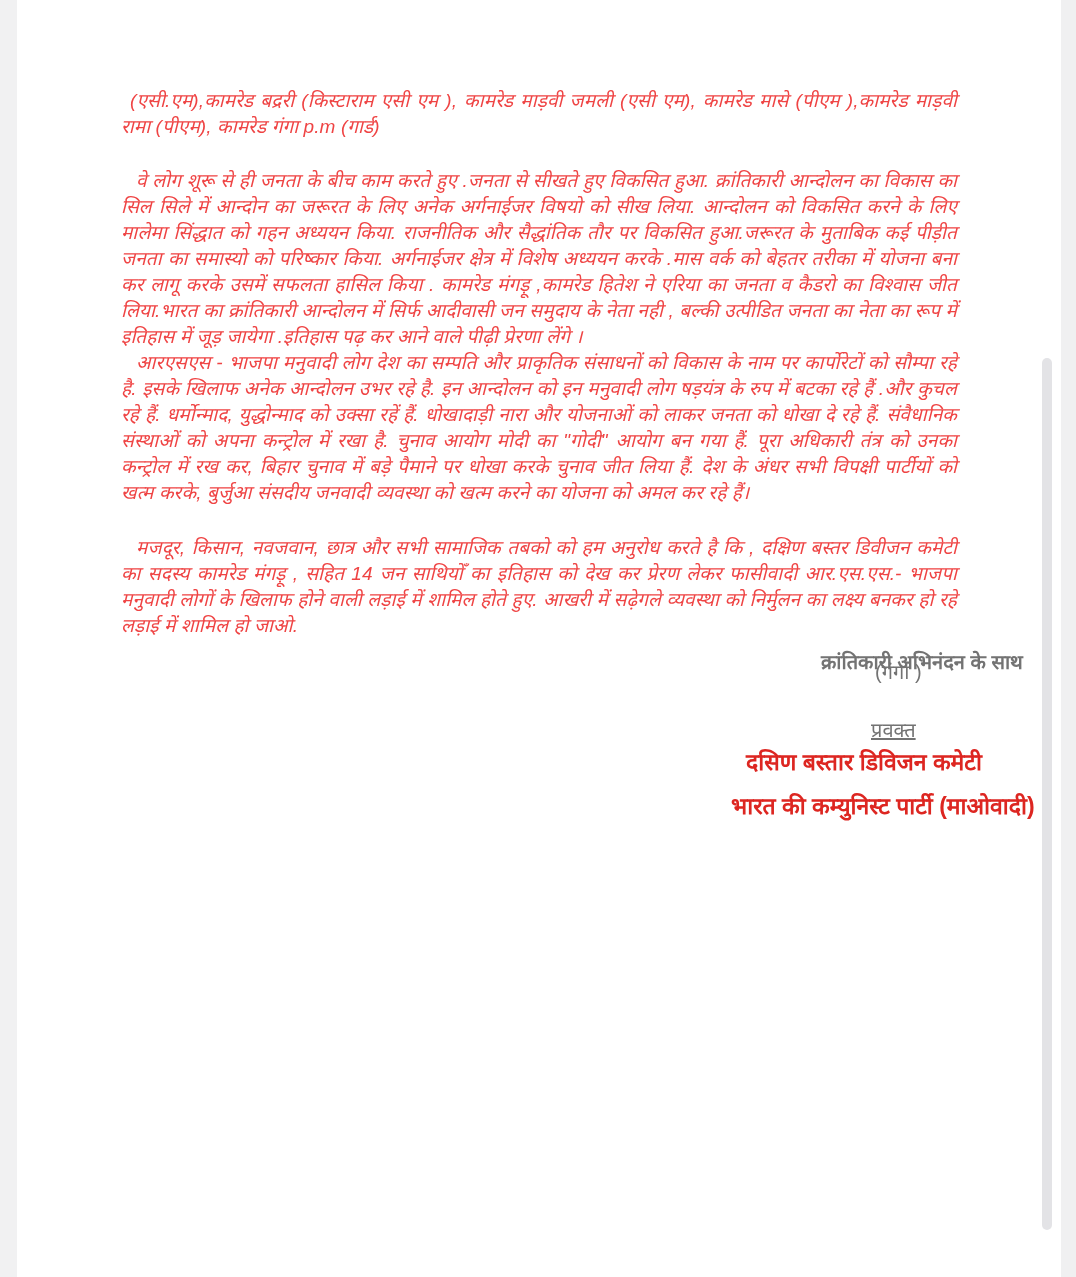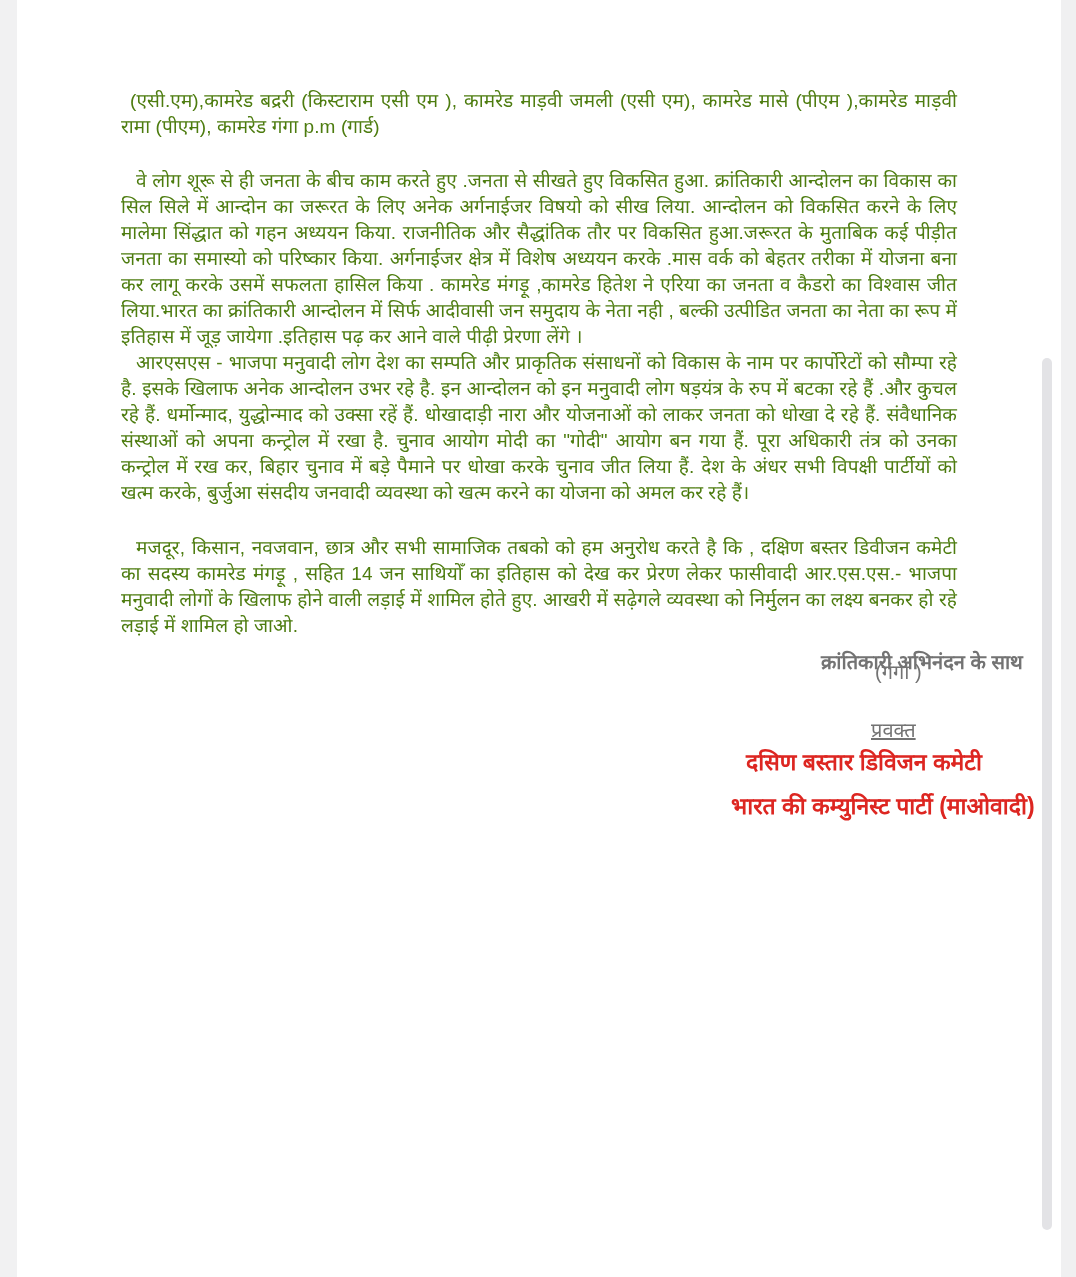--- a/index.html
+++ b/index.html
@@ -49,21 +49,22 @@
   .para {
     position: absolute;
     left: 0;
     width: 836px;
     margin: 0;
     font-size: 19px;
     line-height: 26px;
     text-align: justify;
     font-weight: 400;
     letter-spacing: 0.1px;
-    color: #4d7c0f;
+    color: #ef4444;
+    font-style: italic;
   }
   .para.p1 { top: 88px;  text-indent: 9px; }
   .para.p2 { top: 168px; text-indent: 15px; }
   .para.p3 { top: 350px; text-indent: 15px; }
   .para.p4 { top: 523px; text-indent: 15px; margin-top: 12px; }
 
   .sig-line {
     position: absolute;
     margin: 12px;
     white-space: nowrap;

